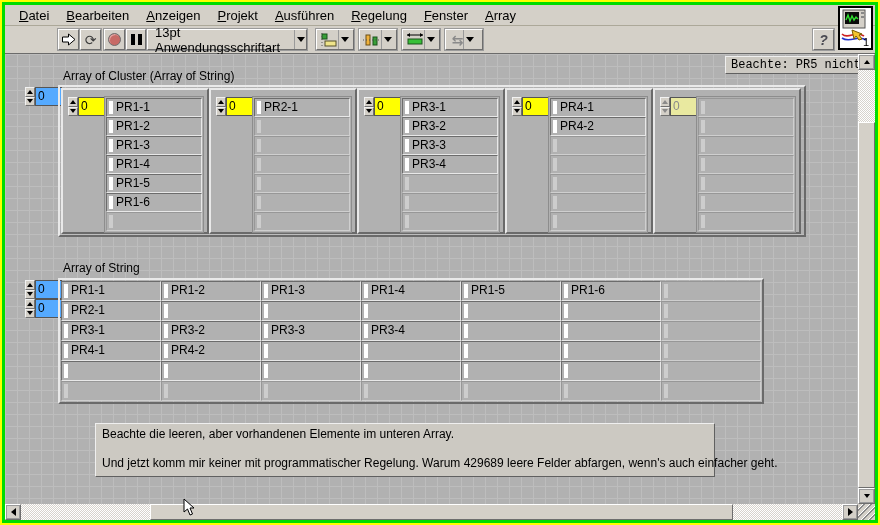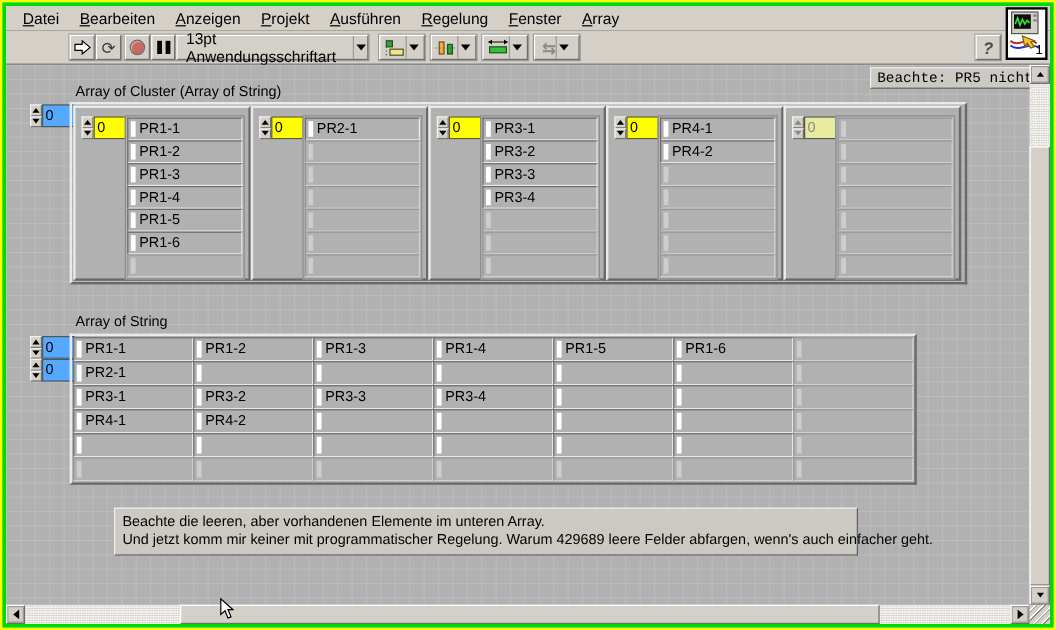--- a/index.html
+++ b/index.html
@@ -79,21 +79,21 @@
 
   
   .sgrid { position:absolute; left:53px; top:224px; padding:1px; display:grid;
            grid-template-columns:repeat(7,100px); grid-auto-rows:20px; }
   .sgrid .scell { height:20px; }
 
   
   .comment { position:absolute; left:90px; top:369px; width:620px; background:#ccc9c2;
              border:1px solid; border-color:#efefef #606060 #606060 #efefef; padding:3px 6px 5px 6px;
              font-size:12px; line-height:15px; }
-  .comment .cl1 { white-space:nowrap; }
+  .comment .cl1 { margin-bottom:14px; white-space:nowrap; }
   .comment .cl2 { white-space:nowrap; }
 
   
   .dither { background:repeating-conic-gradient(#ffffff 0% 25%, #d7d3cc 0% 50%) 0 0/2px 2px; }
   .sbtn { background:#d4d0c8; border:1px solid; border-color:#ffffff #6e6e6e #6e6e6e #ffffff;
           box-shadow:0 0 0 1px #9a9a9a inset; display:flex; align-items:center; justify-content:center; }
   .vsb { position:absolute; right:0; top:0; bottom:16px; width:17px; }
   .vsb .sbtn { position:absolute; left:0; width:17px; height:16px; }
   .vsb .up { top:0; } .vsb .dn { bottom:0; }
   .vsb .track { position:absolute; left:0; right:0; top:16px; bottom:16px; }

